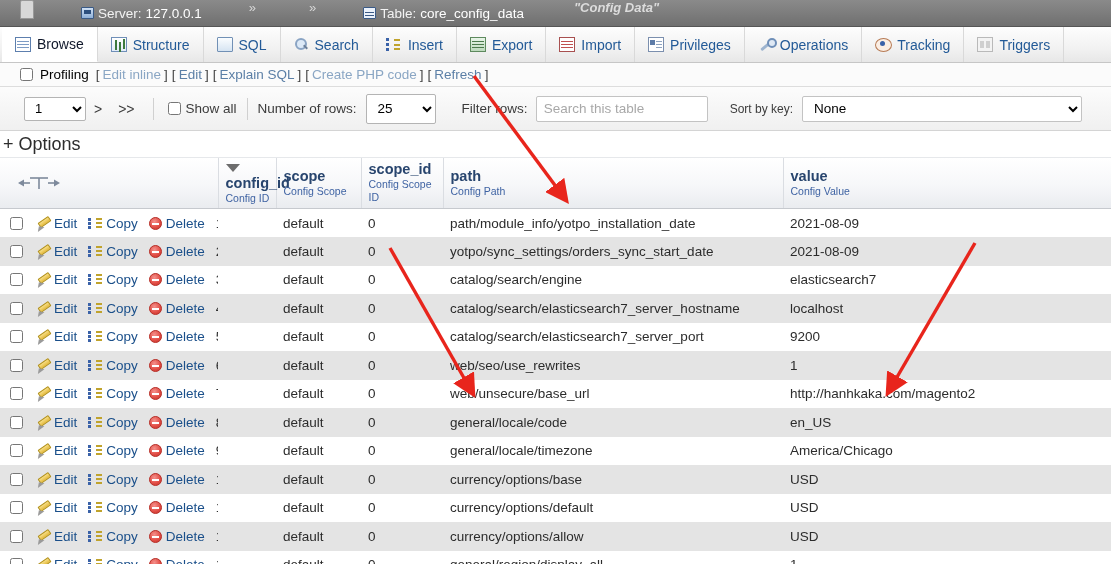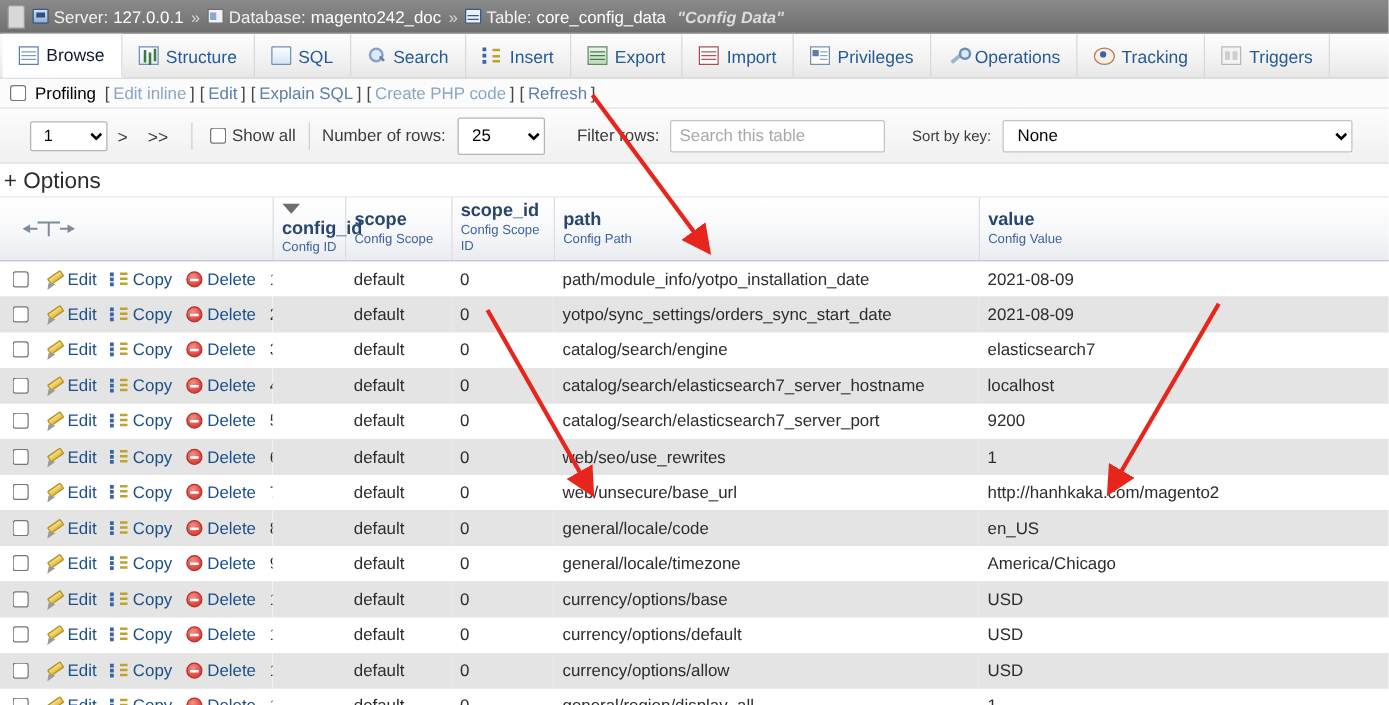--- a/index.html
+++ b/index.html
@@ -12,26 +12,26 @@
     font-size: 13px;
     color: #000;
   }
   #app { position: relative; width: 1111px; height: 564px; overflow: hidden; }
 
   
   .breadcrumb-bar {
     height: 27px;
     background: linear-gradient(to bottom, #8a8a8a 0%, #7d7d7d 50%, #6f6f6f 100%);
     display: flex;
-    align-items: center;
-    padding-left: 6px;
+    padding-left: 20px;
     border-bottom: 1px solid #555;
     color: #ffffff;
     font-size: 13.5px;
     white-space: nowrap;
+    gap: 41px;
   }
   .bc-left-tab {
     width: 14px; height: 19px;
     background: #d8d8d8;
     border: 1px solid #999;
     border-radius: 2px 2px 0 0;
     margin-right: 6px;
     flex: none;
   }
   .bc-item { display: flex; align-items: center; color: #fff; }
@@ -123,21 +123,21 @@
   .icn-track:after { content:""; position:absolute; left:5px; top:4px; width:5px; height:5px; border-radius:50%;
     background:#3a62a8; }
   .icn-trig { background:#f3f3f3; border:1px solid #b9b9b9; }
   .icn-trig:after { content:""; position:absolute; left:2px; top:3px; width:4px; height:7px; background:#cfcfcf;
     box-shadow: 6px 0 0 #cfcfcf; }
 
   
   .profiling-row {
     height: 24px;
     display: flex; align-items: center;
-    padding-left: 8px;
+    padding-left: 20px;
     border-bottom: 1px solid #dddddd;
     background: #fbfbfb;
     font-size: 13.5px;
     white-space: nowrap;
   }
   .profiling-row input[type=checkbox] { margin: 0 7px 0 0; }
   .prof-label { color: #000; margin-right: 5px; }
   .prof-link { color: #8aa6c4; margin: 0 1px; cursor: pointer; }
   .prof-link.strong { color: #5b7fa6; }
   .brk { color: #444; margin: 0 2px; }
@@ -276,25 +276,20 @@
   <div class="breadcrumb-bar">
     <div class="bc-left-tab"></div>
 
     <div class="bc-item">
       <span class="bc-icon ic-server"></span>
       <span class="bc-label">Server:</span>
       <span class="bc-val">127.0.0.1</span>
     </div>
     <span class="bc-sep">»</span>
 
-    <div class="bc-item">
-      <span class="bc-icon ic-db"></span>
-      <span class="bc-label">Database:</span>
-      <span class="bc-val">magento242_doc</span>
-    </div>
     <span class="bc-sep">»</span>
 
     <div class="bc-item">
       <span class="bc-icon ic-table"></span>
       <span class="bc-label">Table:</span>
       <span class="bc-val">core_config_data</span>
     </div>
     <span class="bc-alias">"Config Data"</span>
   </div>
 

